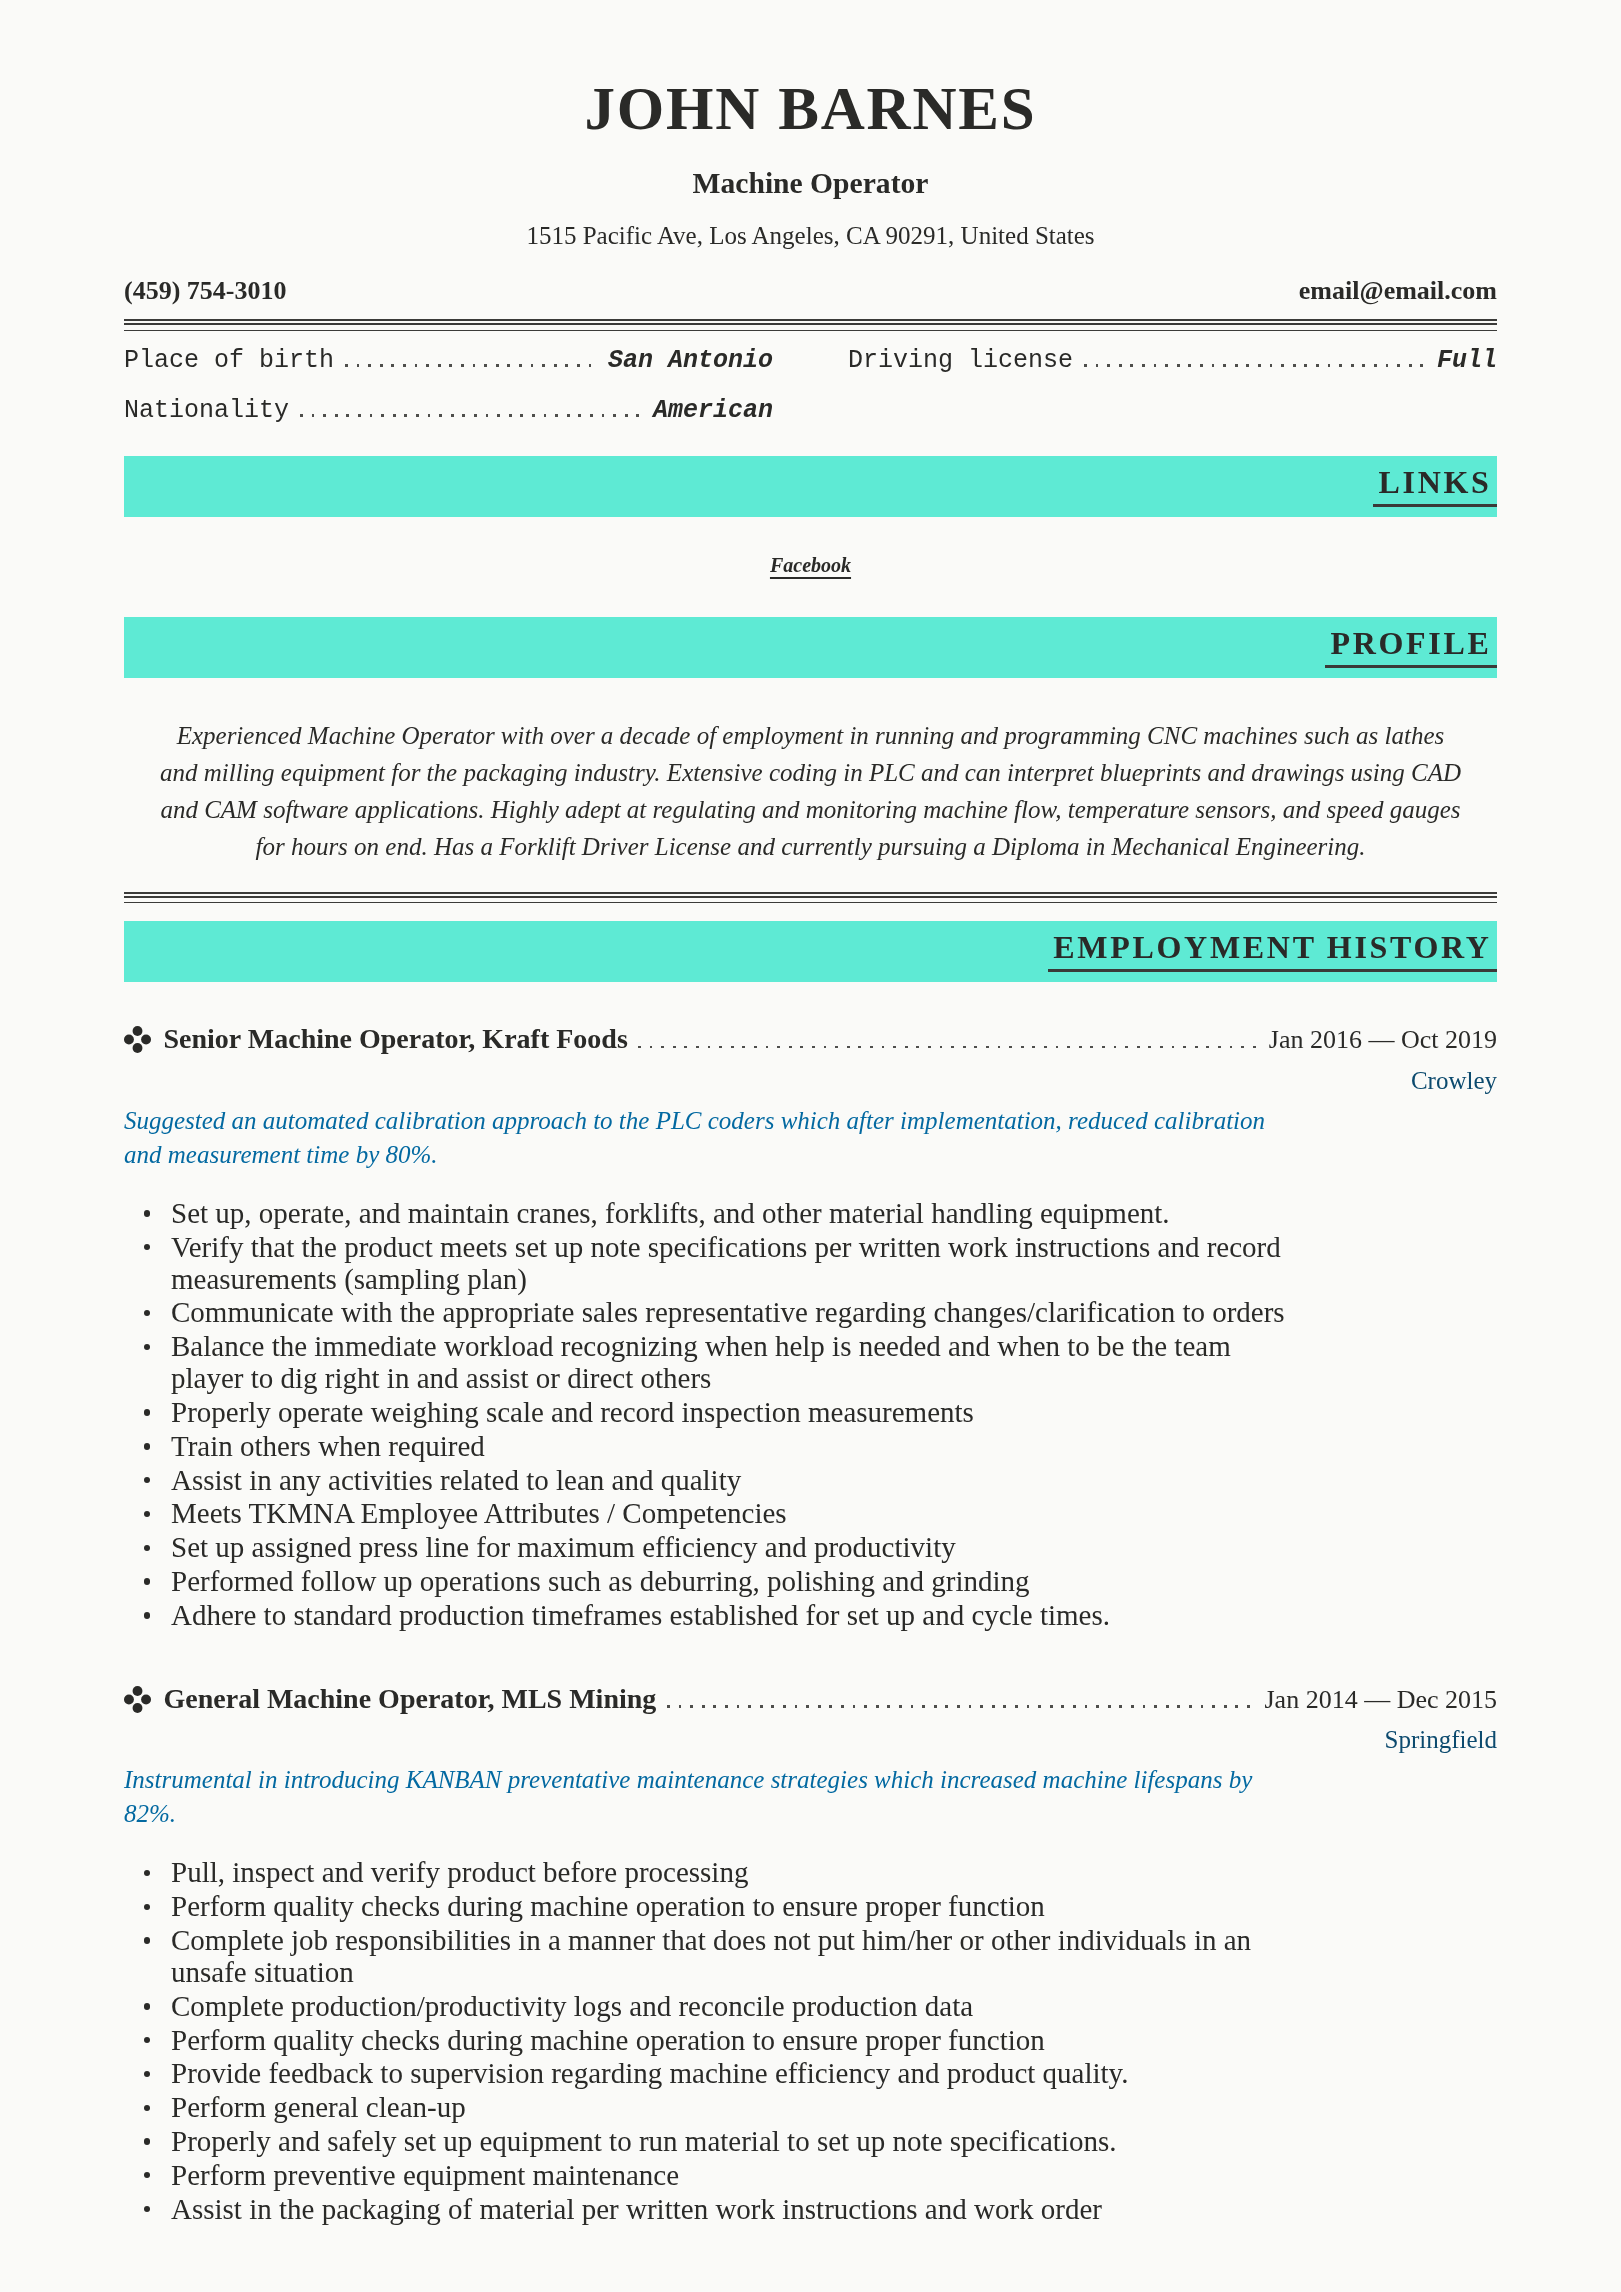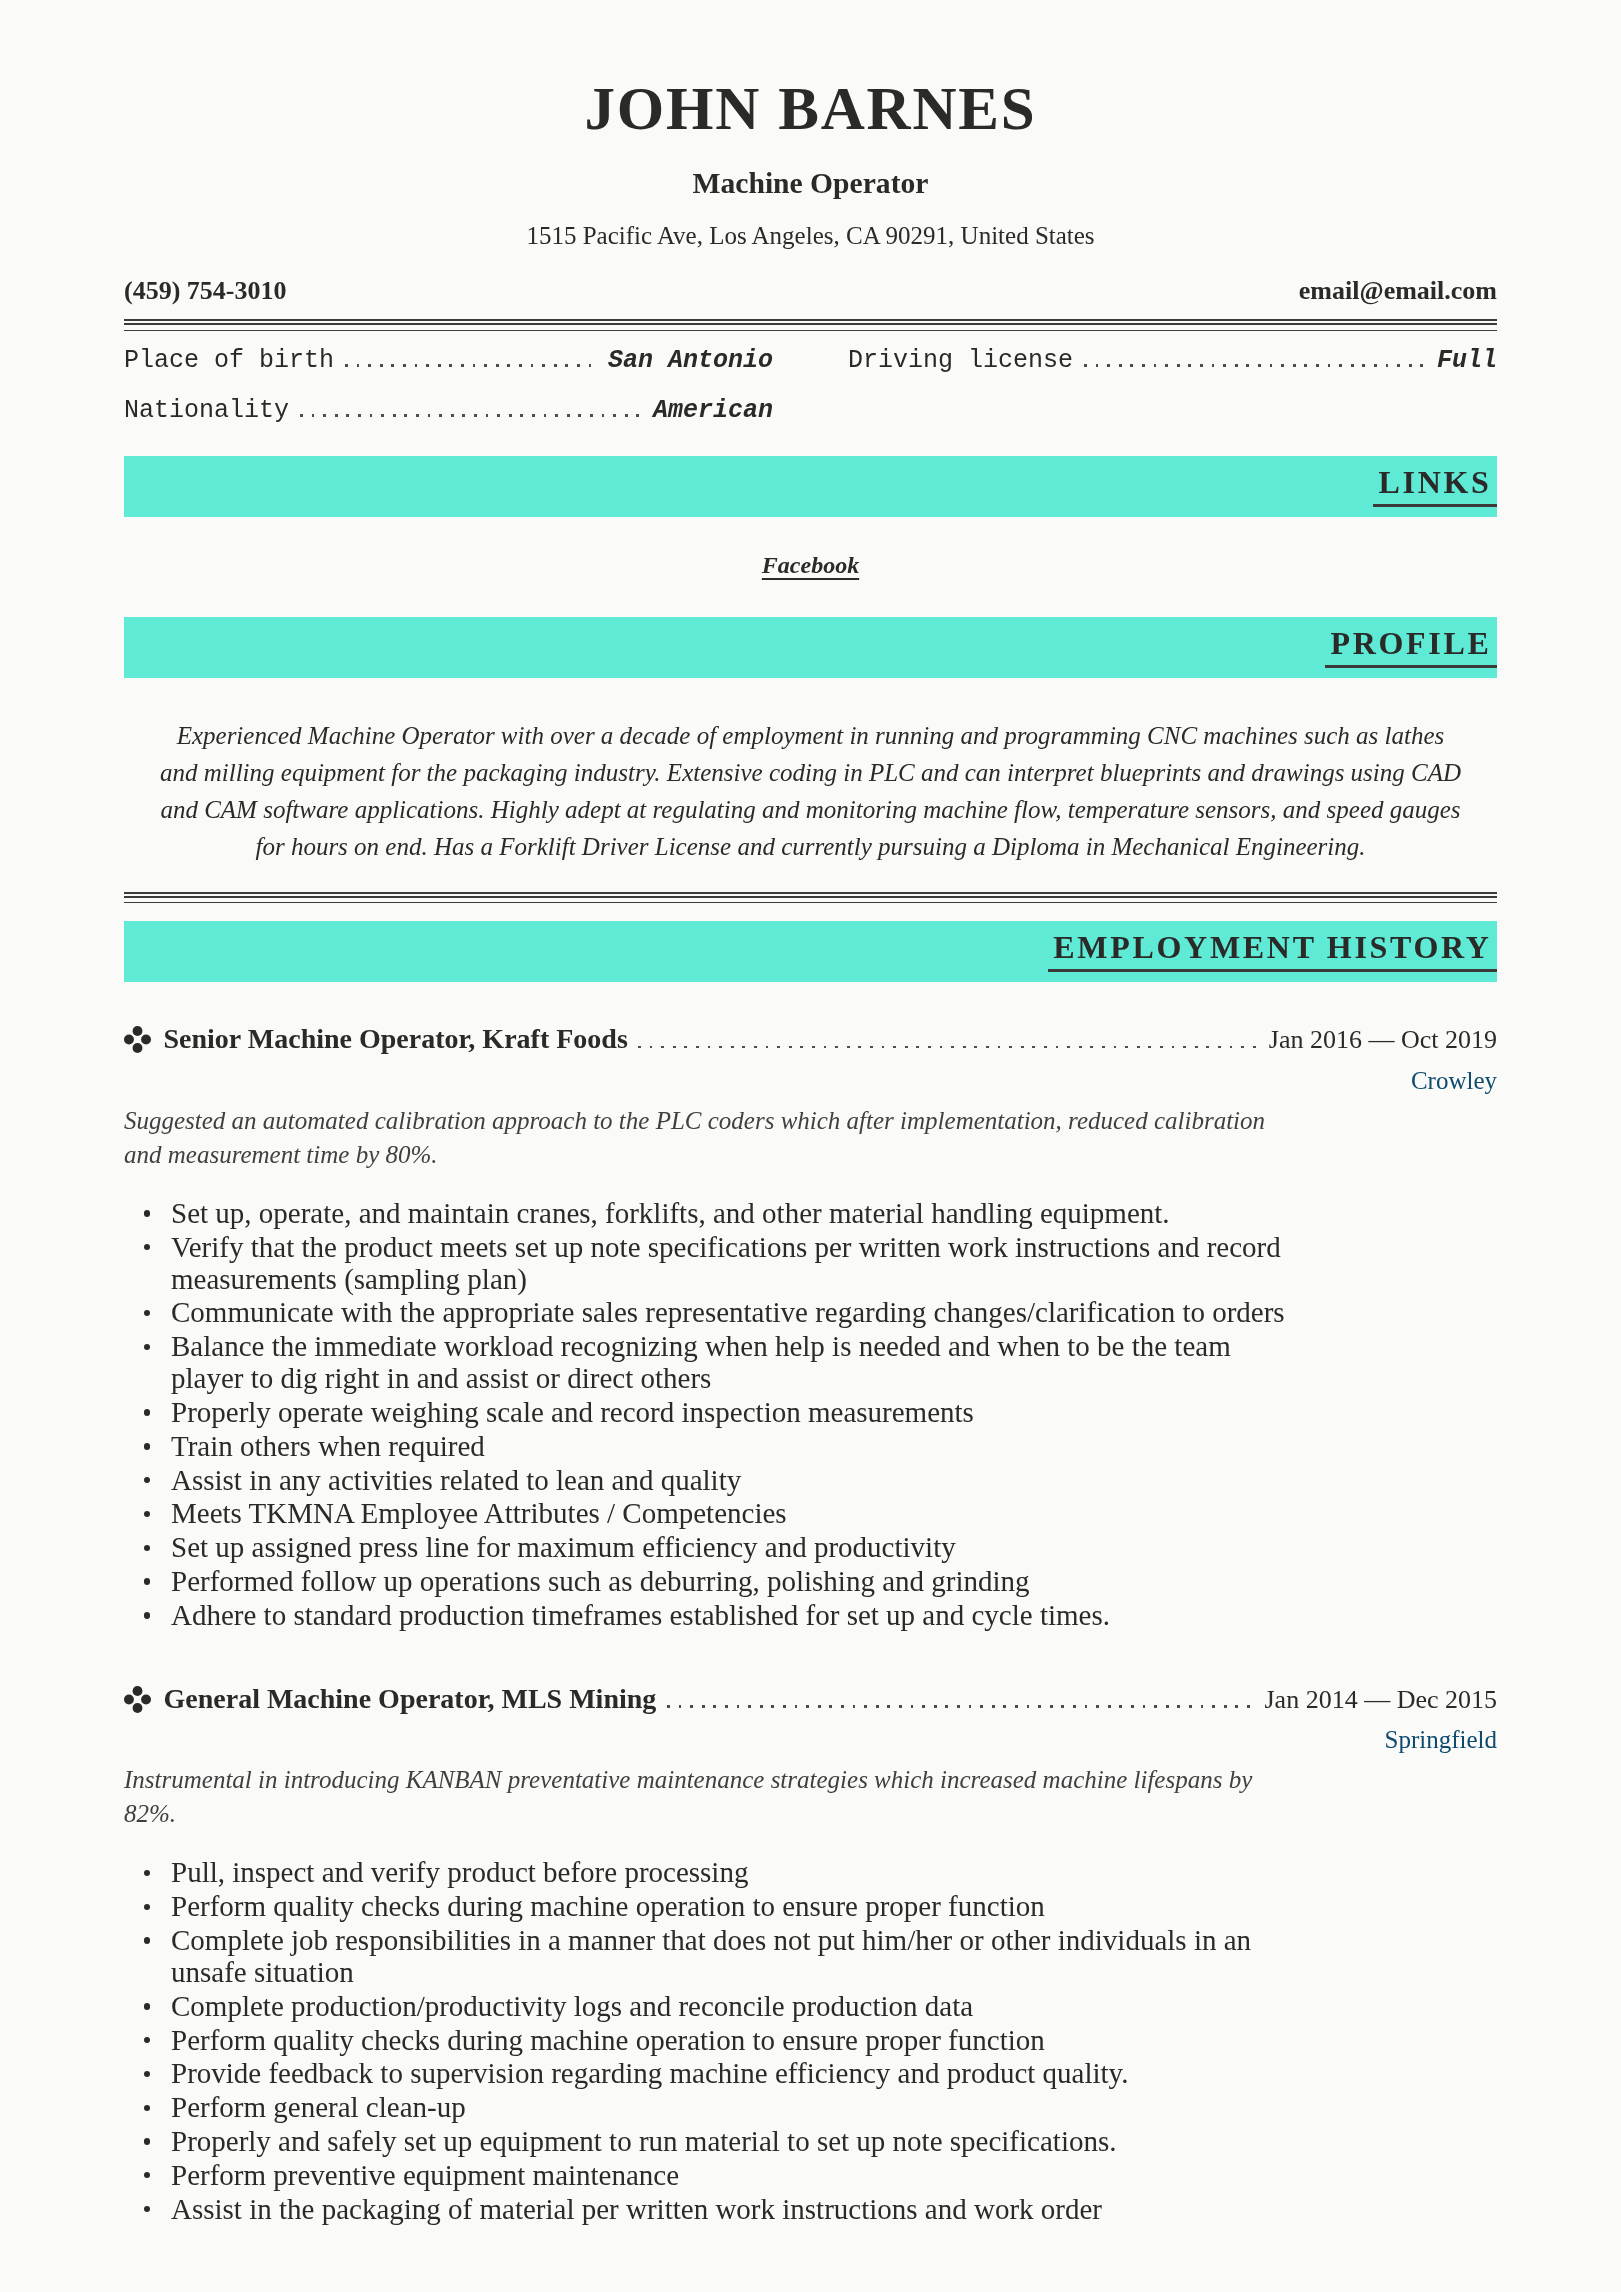--- a/index.html
+++ b/index.html
@@ -105,21 +105,21 @@
     padding: 0 5.4px 6.3px 5.4px;
   }
   .banner-links { margin-top: 32px; }
   .banner-profile { margin-top: 36px; }
   .banner-employment { margin-top: 18px; }
 
   
   .links-row {
     margin-top: 32px;
     text-align: center;
-    font-size: 24px;
+    font-size: 20px;
     line-height: 32px;
   }
   .link {
     font-style: italic;
     font-weight: 700;
     color: #2a2a28;
     text-decoration: underline;
     text-decoration-thickness: 1.8px;
     text-underline-offset: 5.4px;
     cursor: pointer;
@@ -166,21 +166,21 @@
     font-size: 25px;
     line-height: 33px;
     color: #0c4a6e;
   }
   .job-summary {
     margin-top: 7.2px;
     max-width: 1182px;
     font-style: italic;
     font-size: 25px;
     line-height: 34px;
-    color: #404040;
+    color: #0369a1;
   }
   .bullet-list {
     margin: 23px 0 0 0;
     padding: 0;
     list-style: none;
     max-width: 1182px;
   }
   .bullet-list li {
     position: relative;
     padding-left: 47px;

